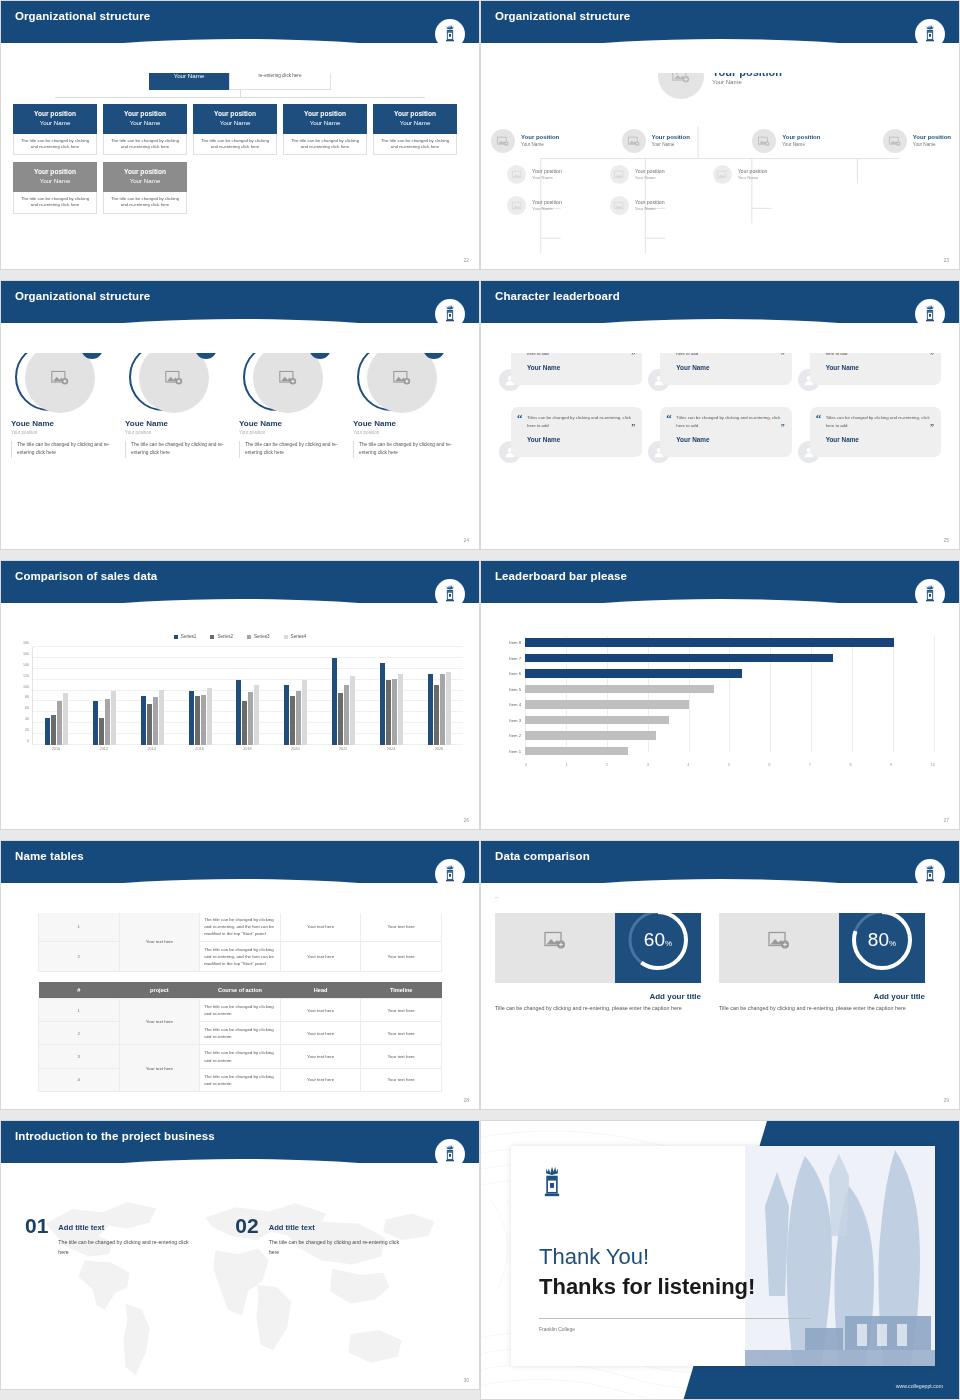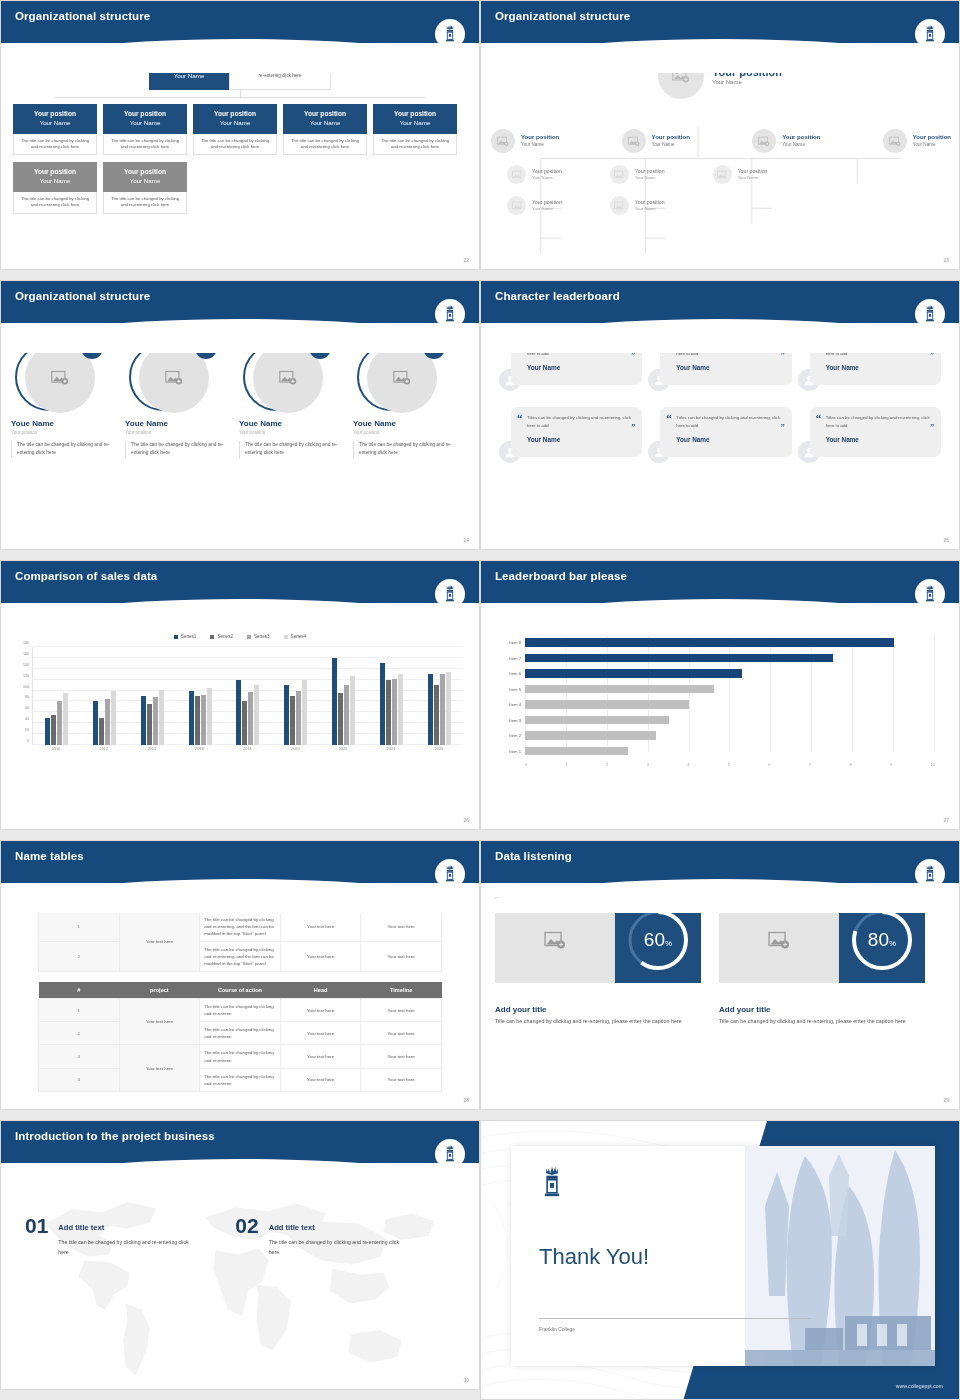--- a/index.html
+++ b/index.html
@@ -211,21 +211,21 @@
   .tbl td.num { text-align: center; color: #777; background: #f7f7f7; width: 26px; }
   .tbl td.proj { text-align: center; background: #f7f7f7; width: 44px; }
   .tbl td.ctr { text-align: center; width: 62px; }
 
   
   .dc-wrap { display: flex; gap: 18px; padding: 8px 14px 0; }
   .dc-col { width: 206px; }
   .dc-card { display: flex; height: 86px; }
   .dc-img { flex: 1; background: #e4e4e4; display: flex; align-items: center; justify-content: center; }
   .dc-val { width: 86px; background: #1d4e7e; display: flex; align-items: center; justify-content: center; position: relative; }
-  .dc-title { font-size: 8px; font-weight: bold; color: #1d3f66; margin-top: 22px; }
+  .dc-title { font-size: 8px; font-weight: bold; color: #1d3f66; margin-top: 9px; text-align: right; }
   .dc-desc { font-size: 5.4px; color: #555; line-height: 1.75; margin-top: 3px; }
 
   
   .map-bg {
     position: absolute; left: 50%; top: 52%; transform: translate(-50%,-50%);
     width: 430px; opacity: .30;
   }
   .gb-wrap { display: flex; gap: 42px; padding: 46px 24px 0; position: relative; z-index: 2; }
   .gb-num { font-size: 21px; font-weight: bold; color: #1d3f66; line-height: 1; }
   .gb-item { display: flex; gap: 10px; align-items: flex-start; }
@@ -1028,21 +1028,21 @@
             <td class="ctr">Your text here</td>
           </tr>
         </tbody>
       </table>
     </div>
   </div>
 
   <div class="slide">
     <div class="hdr"></div>
     <div class="hdr-curve"></div>
-    <div class="hdr-title">Data listening</div>
+    <div class="hdr-title">Data comparison</div>
     <div class="logo-badge">
       <svg viewBox="0 0 16 20">
           <path d="M8 0l1 3 1-3 .6 3.2L11.5 1l.2 3L8 5 4.3 4l.2-3 .9 2.2L6 1l1 3z" fill="#1d4e7e"></path>
           <rect x="4.5" y="5.5" width="7" height="2" fill="#1d4e7e"></rect>
           <rect x="5" y="8" width="6" height="8" fill="none" stroke="#1d4e7e" stroke-width="1"></rect>
           <rect x="6.8" y="10" width="2.4" height="3" fill="#1d4e7e"></rect>
           <rect x="3.6" y="16.5" width="8.8" height="1.6" fill="#1d4e7e"></rect>
         </svg>
     </div>
     <div class="pgnum">29</div>
@@ -1198,19 +1198,20 @@
       <div class="ty-logo">
         <svg width="26" height="34" viewBox="0 0 16 20">
             <path d="M8 0l1 3 1-3 .6 3.2L11.5 1l.2 3L8 5 4.3 4l.2-3 .9 2.2L6 1l1 3z" fill="#1d4e7e"></path>
             <rect x="4.5" y="5.5" width="7" height="2" fill="#1d4e7e"></rect>
             <rect x="5" y="8" width="6" height="8" fill="none" stroke="#1d4e7e" stroke-width="1"></rect>
             <rect x="6.8" y="10" width="2.4" height="3" fill="#1d4e7e"></rect>
             <rect x="3.6" y="16.5" width="8.8" height="1.6" fill="#1d4e7e"></rect>
           </svg>
       </div>
       <div class="ty-h1">Thank You!</div>
+      <div class="ty-h2">Thanks for listening!</div>
       <div class="ty-rule"></div>
       <div class="ty-sub">Franklin College</div>
     </div>
     <div class="ty-url">www.collegeppt.com</div>
   </div>
 
 </div>
 
 </body></html>

